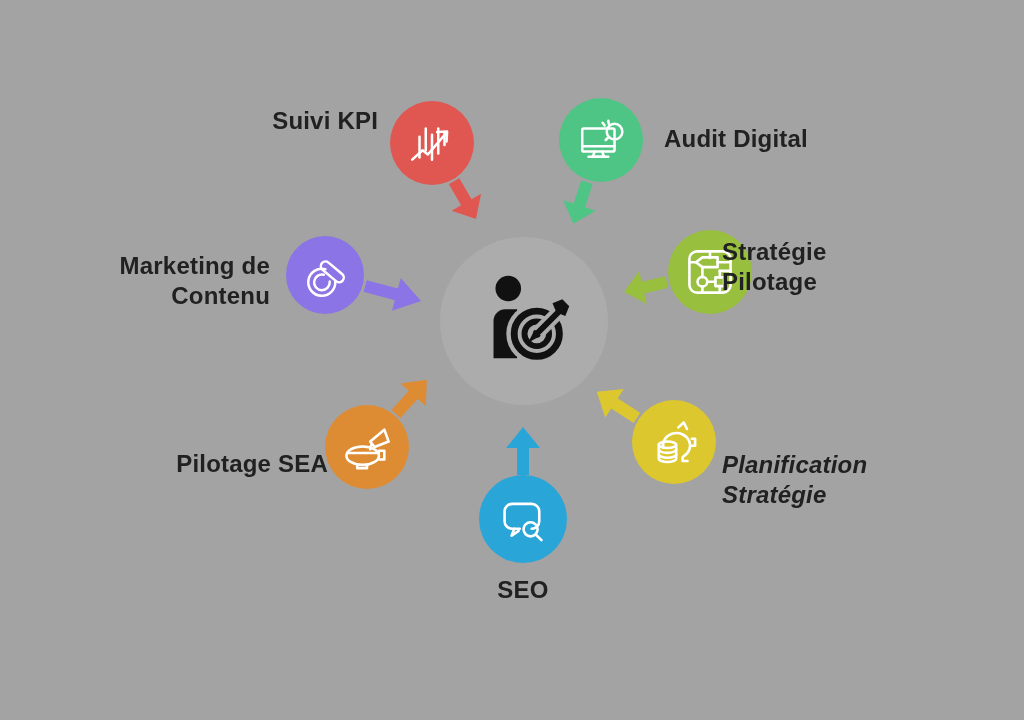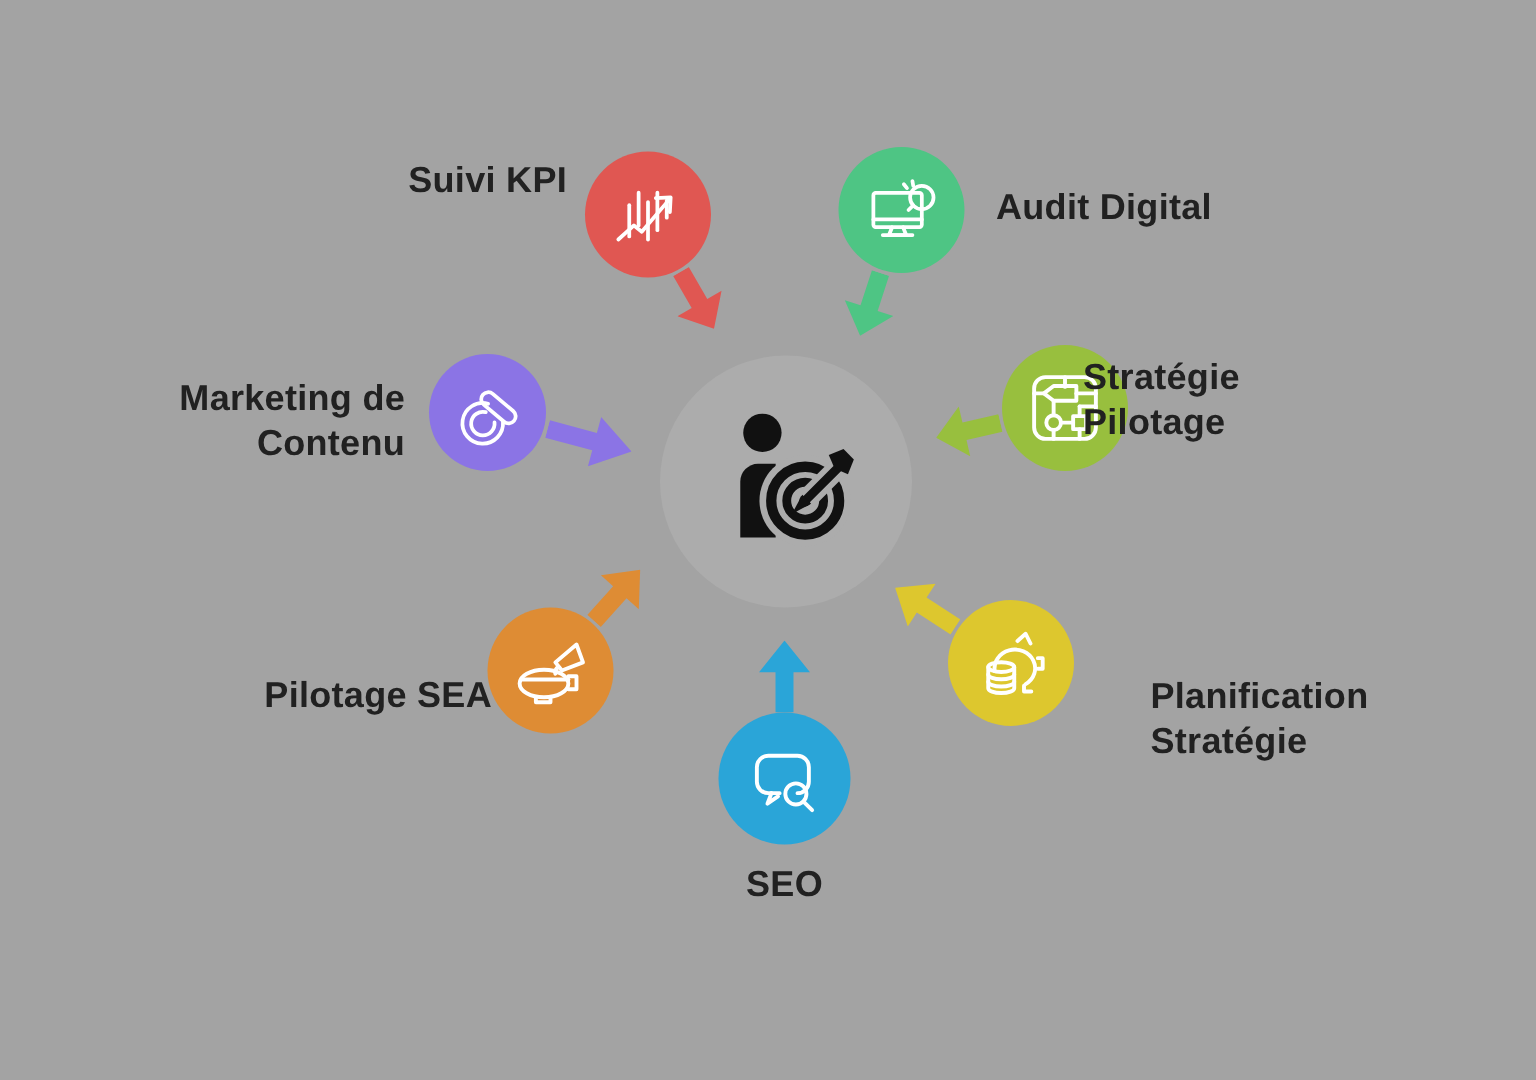--- a/index.html
+++ b/index.html
@@ -160,21 +160,21 @@
     <span></span>
   </div>
   <div class="label" style="left:664px;top:106px;width:240px;margin-top:18px;">
     <span>Audit Digital</span>
     <span></span>
   </div>
   <div class="label" style="left:722px;top:237px;width:200px;">
     <span>Stratégie</span>
     <span>Pilotage</span>
   </div>
-  <div class="label" style="left:767px;top:450px;width:240px;">
+  <div class="label" style="left:722px;top:450px;width:240px;font-style:italic;">
     <span>Planification</span>
     <span>Stratégie</span>
   </div>
   <div class="label align-center" style="left:403px;top:575px;width:240px;">
     <span>SEO</span>
   </div>
   <div class="label align-right" style="left:108px;top:449px;width:220px;">
     <span>Pilotage SEA</span>
     <span></span>
   </div>

